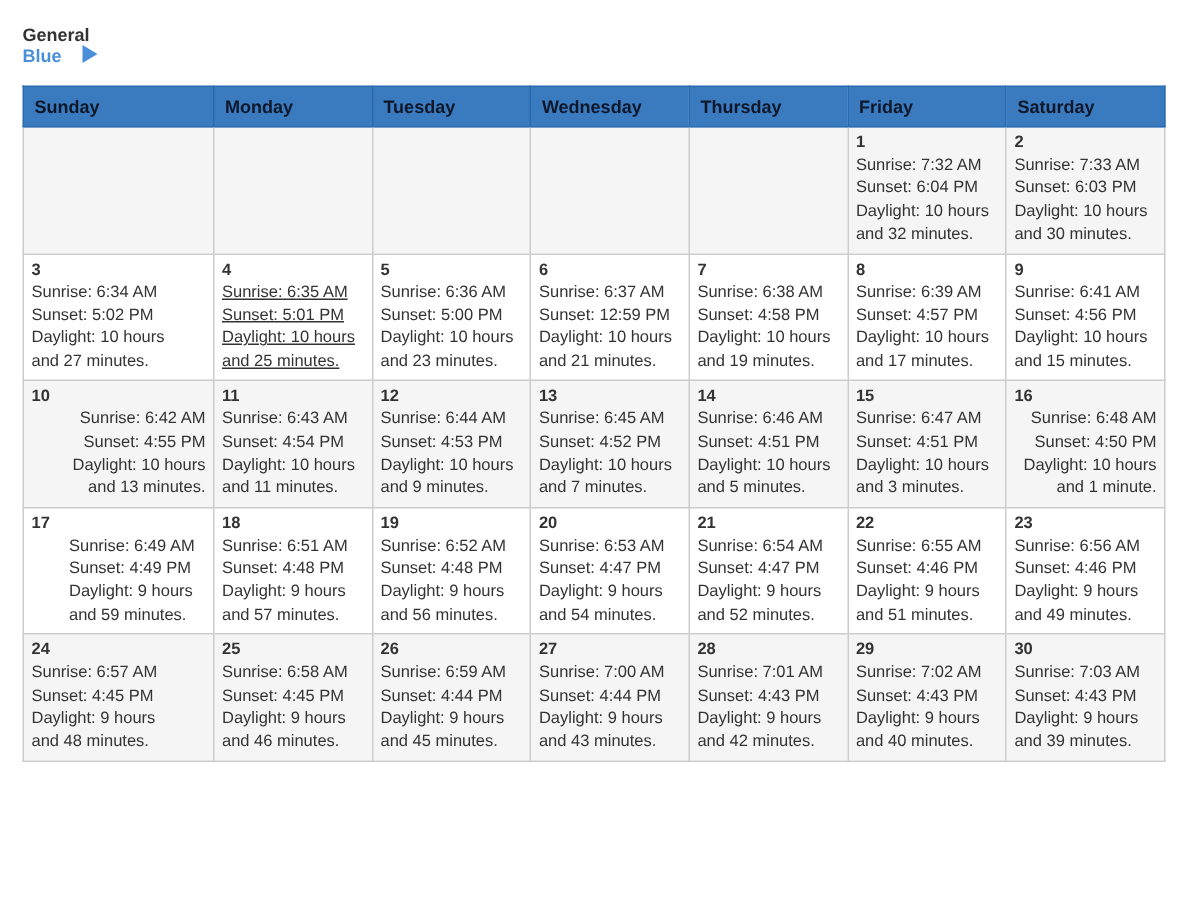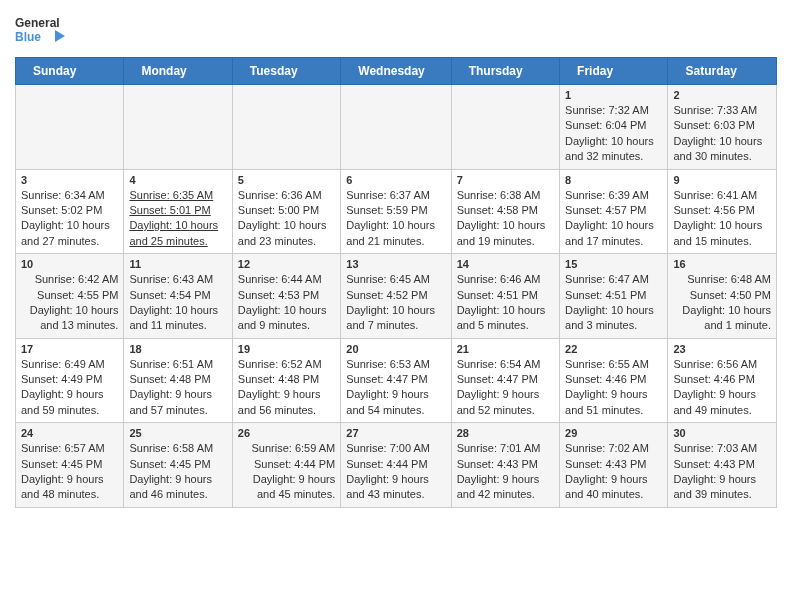--- a/index.html
+++ b/index.html
@@ -35,22 +35,22 @@
       font-size: 14px;
       color: #555;
     }
     table {
       width: 100%;
       border-collapse: collapse;
       font-size: 10px;
     }
     thead tr th {
       background-color: #3a7abf;
-      color: #ffffff;
-      padding: 6px 17px;
+      color: #0f172a;
+      padding: 6px 7px;
       text-align: left;
       font-size: 12px;
       font-weight: bold;
       border: 1px solid #2a6aaf;
     }
     tbody tr td {
       border: 1px solid #ccc;
       vertical-align: top;
       padding: 4px 5px;
       min-height: 70px;
@@ -148,21 +148,21 @@
         <td>
           <span class="day-number">5</span>
           <div class="day-info" style="white-space: pre-line;">Sunrise: 6:36 AM
 Sunset: 5:00 PM
 Daylight: 10 hours
 and 23 minutes.</div>
         </td>
         <td>
           <span class="day-number">6</span>
           <div class="day-info" style="white-space: pre-line;">Sunrise: 6:37 AM
-Sunset: 5:59 PM
+Sunset: 12:59 PM
 Daylight: 10 hours
 and 21 minutes.</div>
         </td>
         <td>
           <span class="day-number">7</span>
           <div class="day-info" style="white-space: pre-line;">Sunrise: 6:38 AM
 Sunset: 4:58 PM
 Daylight: 10 hours
 and 19 minutes.</div>
         </td>
@@ -228,21 +228,21 @@
           <span class="day-number">16</span>
           <div class="day-info" style="white-space: pre-line; text-align: right;">Sunrise: 6:48 AM
 Sunset: 4:50 PM
 Daylight: 10 hours
 and 1 minute.</div>
         </td>
       </tr>
       <tr>
         <td>
           <span class="day-number">17</span>
-          <div class="day-info" style="white-space: pre-line;">Sunrise: 6:49 AM
+          <div class="day-info" style="white-space: pre-line; margin-left: 25px;">Sunrise: 6:49 AM
 Sunset: 4:49 PM
 Daylight: 9 hours
 and 59 minutes.</div>
         </td>
         <td>
           <span class="day-number">18</span>
           <div class="day-info" style="white-space: pre-line;">Sunrise: 6:51 AM
 Sunset: 4:48 PM
 Daylight: 9 hours
 and 57 minutes.</div>
@@ -293,21 +293,21 @@
         </td>
         <td>
           <span class="day-number">25</span>
           <div class="day-info" style="white-space: pre-line;">Sunrise: 6:58 AM
 Sunset: 4:45 PM
 Daylight: 9 hours
 and 46 minutes.</div>
         </td>
         <td>
           <span class="day-number">26</span>
-          <div class="day-info" style="white-space: pre-line; text-align: right;">Sunrise: 6:59 AM
+          <div class="day-info" style="white-space: pre-line;">Sunrise: 6:59 AM
 Sunset: 4:44 PM
 Daylight: 9 hours
 and 45 minutes.</div>
         </td>
         <td>
           <span class="day-number">27</span>
           <div class="day-info" style="white-space: pre-line;">Sunrise: 7:00 AM
 Sunset: 4:44 PM
 Daylight: 9 hours
 and 43 minutes.</div>

